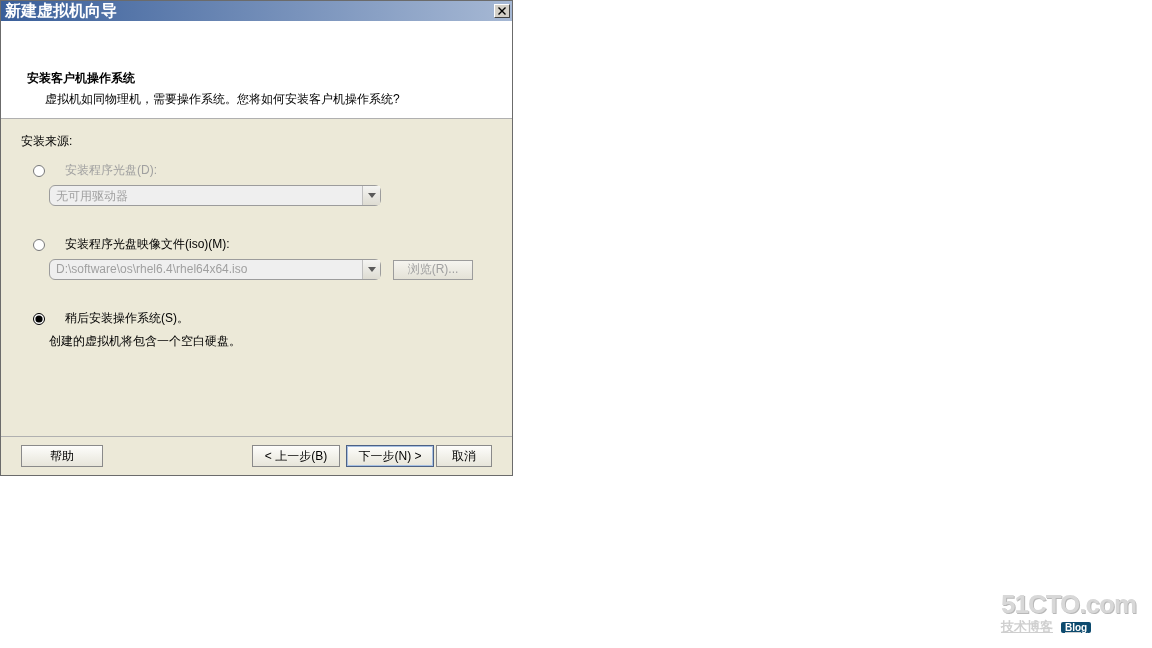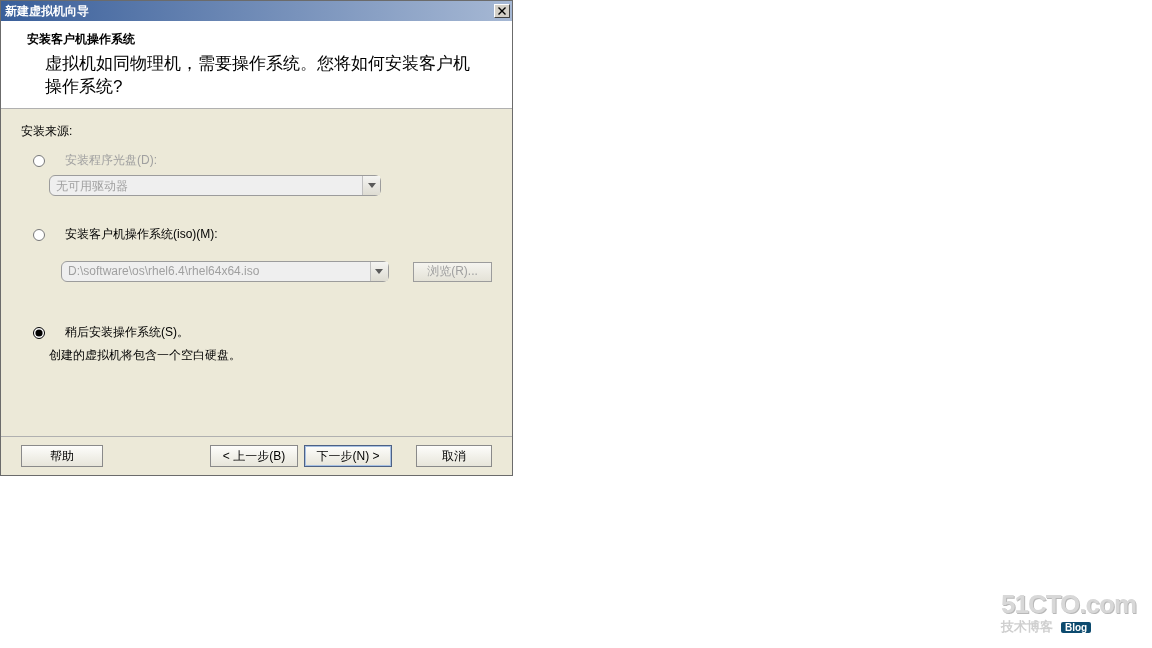--- a/index.html
+++ b/index.html
@@ -29,21 +29,21 @@
   
   .titlebar {
     height: 20px;
     background: linear-gradient(to right, #3a5f9a, #a6b8d4);
     display: flex;
     align-items: center;
     justify-content: space-between;
     padding: 0 2px 0 4px;
     color: #ffffff;
     font-weight: bold;
-    font-size: 12px;
+    font-size: 16px;
   }
   .titlebar .title-text { white-space: nowrap; }
   .close-btn {
     width: 16px;
     height: 14px;
     background: #d4d0c8;
     border: 1px solid #ffffff;
     border-right-color: #404040;
     border-bottom-color: #404040;
     display: flex;
@@ -57,23 +57,24 @@
   .header-panel {
     background: #ffffff;
     padding: 10px 26px 10px 26px;
     border-bottom: 1px solid #b0b0b0;
   }
   .header-title {
     font-weight: bold;
     font-size: 12px;
     color: #000;
     margin-bottom: 4px;
+    margin-top: 39px;
   }
   .header-desc {
-    font-size: 17px;
+    font-size: 12px;
     color: #000;
     padding-left: 18px;
   }
 
   
   .body-panel {
     flex: 1;
     padding: 14px 20px 10px 20px;
     position: relative;
     color: #000;
@@ -136,21 +137,21 @@
     margin-left: 12px;
     cursor: default;
   }
 
   .iso-row {
     display: flex;
     align-items: center;
     margin-top: 6px;
     margin-left: 28px;
   }
-  .iso-row .combo { margin: 12px; }
+  .iso-row .combo { margin: 0; }
 
   .hint {
     margin-left: 28px;
     margin-top: 6px;
   }
 
   
   .footer {
     height: 39px;
     border-top: 1px solid #b0b0b0;
@@ -170,21 +171,21 @@
     justify-content: center;
     cursor: default;
     margin-left: 6px;
     color:#000;
   }
   .wiz-btn.help { width: 82px; margin-left: 0; }
   .wiz-btn.default {
     border: 1px solid #4d6185;
     box-shadow: inset 0 0 0 1px #a7c0e2;
   }
-  .wiz-btn.cancel { width: 76px; margin-left: 24px; }
+  .wiz-btn.cancel { width: 56px; margin-left: 2px; }
 
   
   .watermark {
     position: absolute;
     right: 16px;
     bottom: 12px;
     text-align: left;
     user-select: none;
   }
   .wm-logo {
@@ -197,20 +198,21 @@
     line-height: 0.95;
   }
   .wm-sub {
     font-size: 13px;
     font-weight: bold;
     color: #cfcfcf;
     display: flex;
     align-items: baseline;
     gap: 8px;
     margin-top: 1px;
+    text-decoration: underline;
   }
   .wm-badge {
     display: inline-block;
     background: #0c4a6e;
     color: #ffffff;
     font-size: 10px;
     padding: 0 4px;
     border-radius: 2px;
     font-weight: bold;
     font-family: Arial, sans-serif;
@@ -250,21 +252,21 @@
           <svg viewBox="0 0 8 5">
               <path d="M0 0 L8 0 L4 5 Z" fill="#5a5a5a"></path>
             </svg>
         </div>
       </div>
     </div>
 
     <div class="option-block">
       <label class="radio-row">
         <input type="radio" name="src" style="">
-        <span>安装客户机操作系统(iso)(M):</span>
+        <span>安装程序光盘映像文件(iso)(M):</span>
       </label>
       <div class="iso-row">
         <div class="combo disabled">
           <div class="combo-text">D:\software\os\rhel6.4\rhel64x64.iso</div>
           <div class="combo-btn">
             <svg viewBox="0 0 8 5">
                 <path d="M0 0 L8 0 L4 5 Z" fill="#5a5a5a"></path>
               </svg>
           </div>
         </div>

